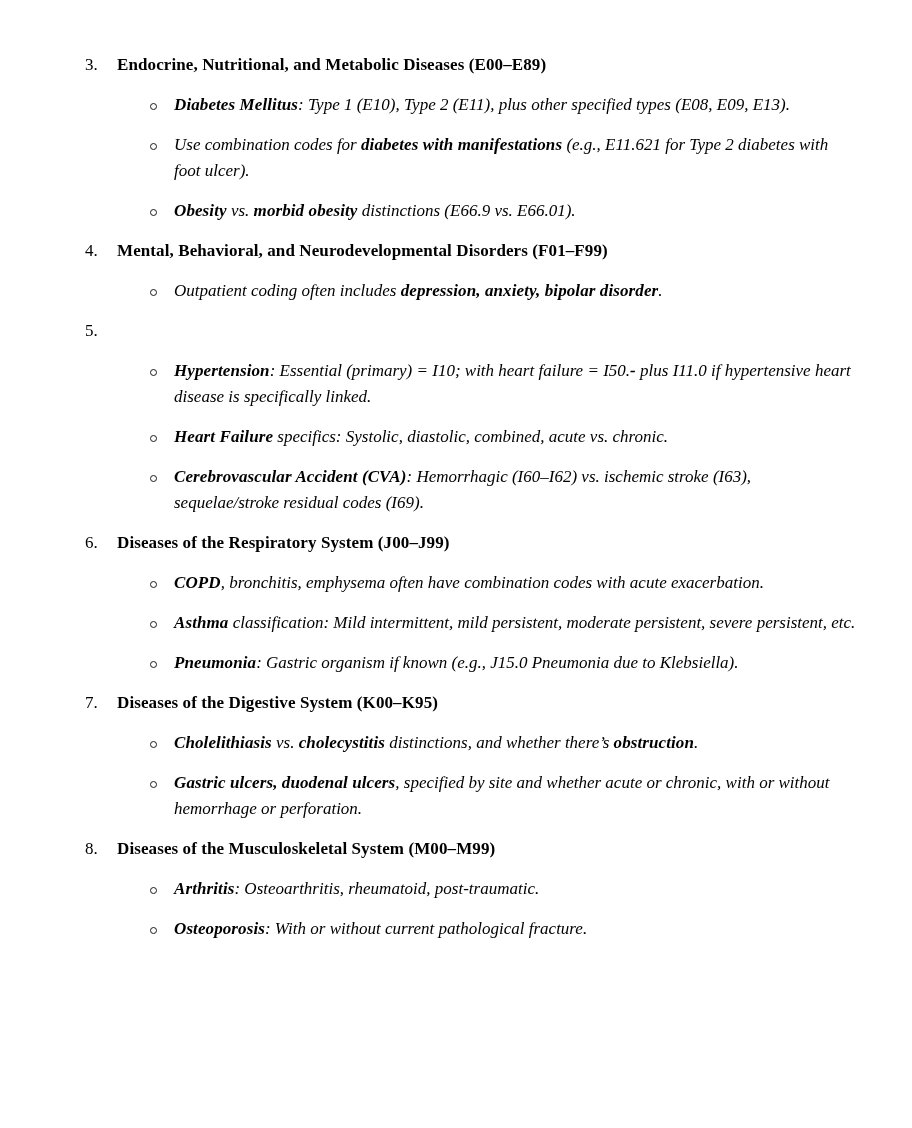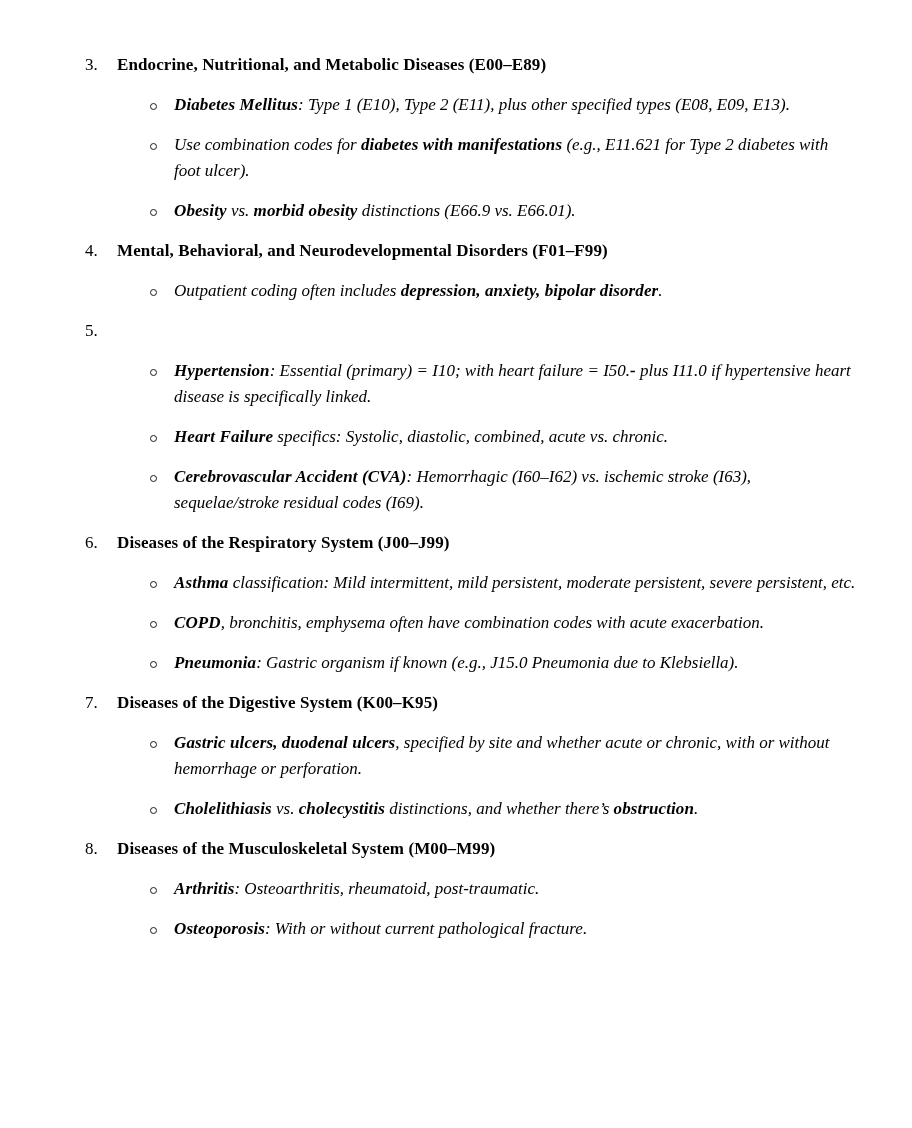--- a/index.html
+++ b/index.html
@@ -132,49 +132,49 @@
   </div>
 
   <div class="section">
     <div class="section-header-row">
       <span class="num">6.</span>
       <span class="header-text">Diseases of the Respiratory System (J00–J99)</span>
     </div>
     <div class="bullets">
   <div class="bullet-row">
     <span class="bullet-marker"></span>
-    <p class="bullet-text"><b>Asthma</b><span> classification: Mild intermittent, mild persistent, moderate persistent, severe persistent, etc.</span></p>
+    <p class="bullet-text"><b>COPD</b><span>, bronchitis, emphysema often have combination codes with acute exacerbation.</span></p>
   </div>
 
   <div class="bullet-row">
     <span class="bullet-marker"></span>
-    <p class="bullet-text"><b>COPD</b><span>, bronchitis, emphysema often have combination codes with acute exacerbation.</span></p>
+    <p class="bullet-text"><b>Asthma</b><span> classification: Mild intermittent, mild persistent, moderate persistent, severe persistent, etc.</span></p>
   </div>
 
   <div class="bullet-row">
     <span class="bullet-marker"></span>
     <p class="bullet-text"><b>Pneumonia</b><span>: Gastric organism if known (e.g., J15.0 Pneumonia due to Klebsiella).</span></p>
   </div>
 </div>
   </div>
 
   <div class="section">
     <div class="section-header-row">
       <span class="num">7.</span>
       <span class="header-text">Diseases of the Digestive System (K00–K95)</span>
     </div>
     <div class="bullets">
   <div class="bullet-row">
     <span class="bullet-marker"></span>
-    <p class="bullet-text"><b>Gastric ulcers, duodenal ulcers</b><span>, specified by site and whether acute or chronic, with or without hemorrhage or perforation.</span></p>
+    <p class="bullet-text"><b>Cholelithiasis</b><span> vs. </span><b>cholecystitis</b><span> distinctions, and whether there’s </span><b>obstruction</b><span>.</span></p>
   </div>
 
   <div class="bullet-row">
     <span class="bullet-marker"></span>
-    <p class="bullet-text"><b>Cholelithiasis</b><span> vs. </span><b>cholecystitis</b><span> distinctions, and whether there’s </span><b>obstruction</b><span>.</span></p>
+    <p class="bullet-text"><b>Gastric ulcers, duodenal ulcers</b><span>, specified by site and whether acute or chronic, with or without hemorrhage or perforation.</span></p>
   </div>
 </div>
   </div>
 
   <div class="section">
     <div class="section-header-row">
       <span class="num">8.</span>
       <span class="header-text">Diseases of the Musculoskeletal System (M00–M99)</span>
     </div>
     <div class="bullets">

